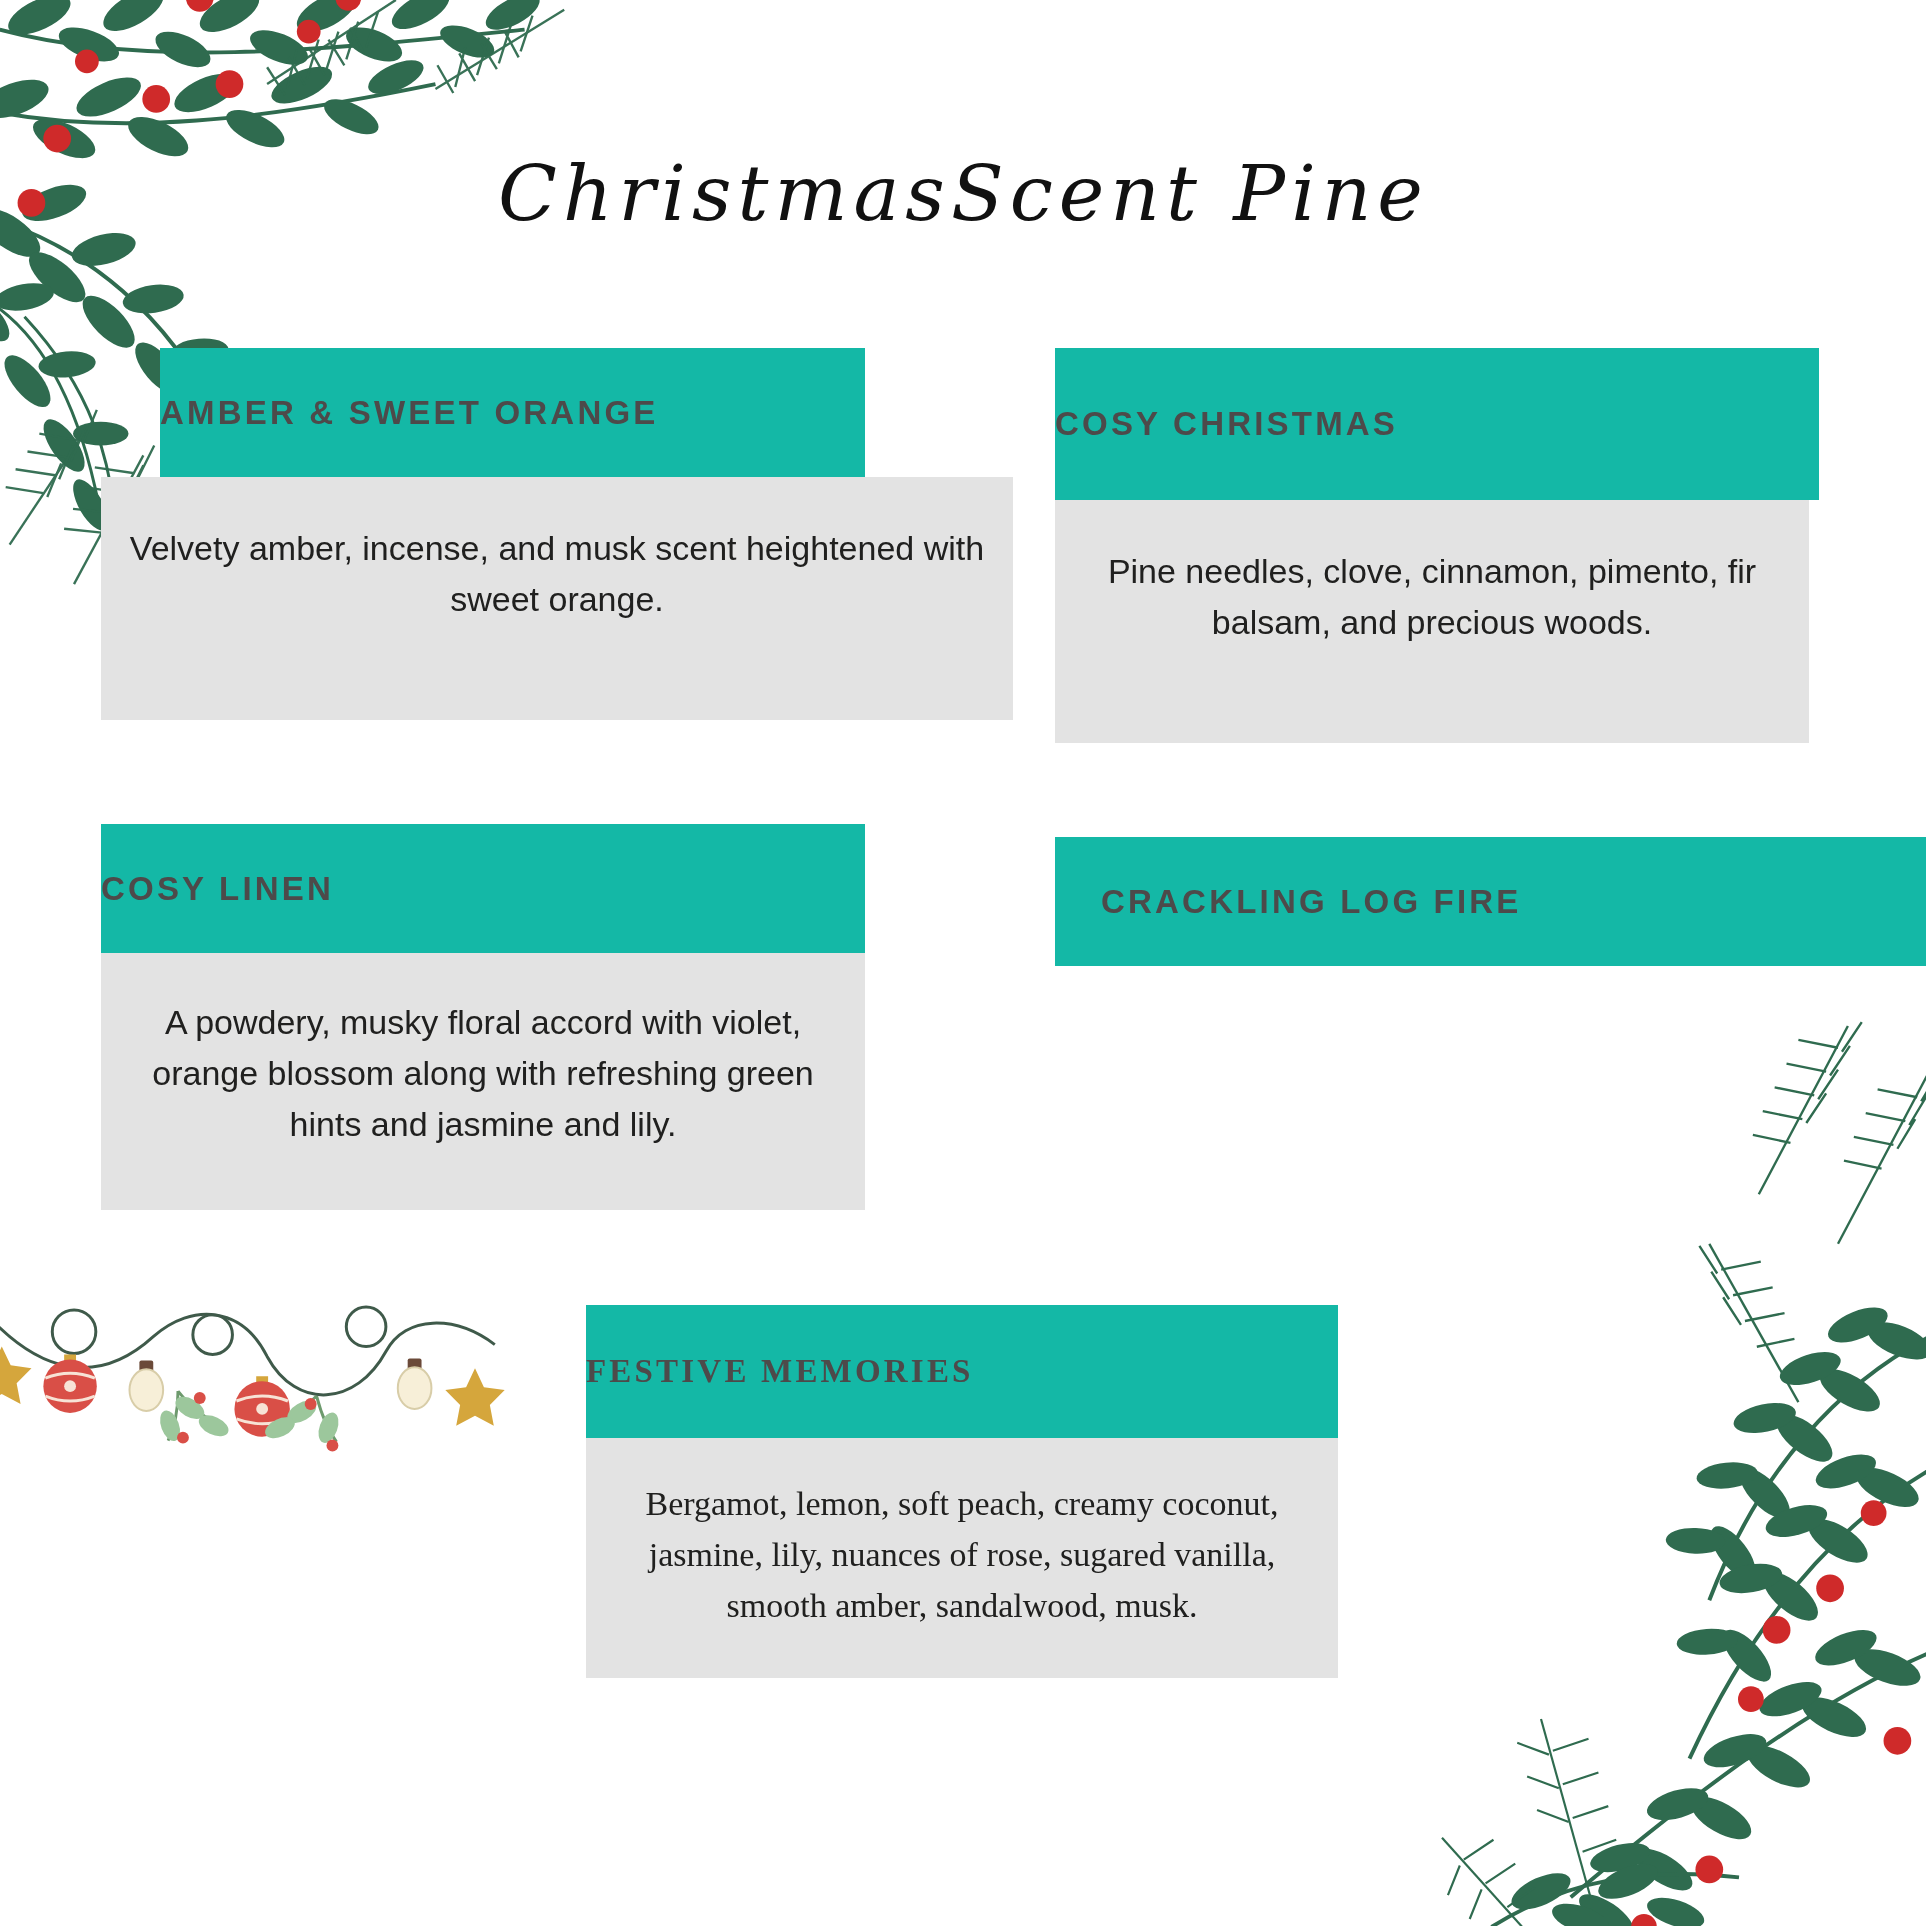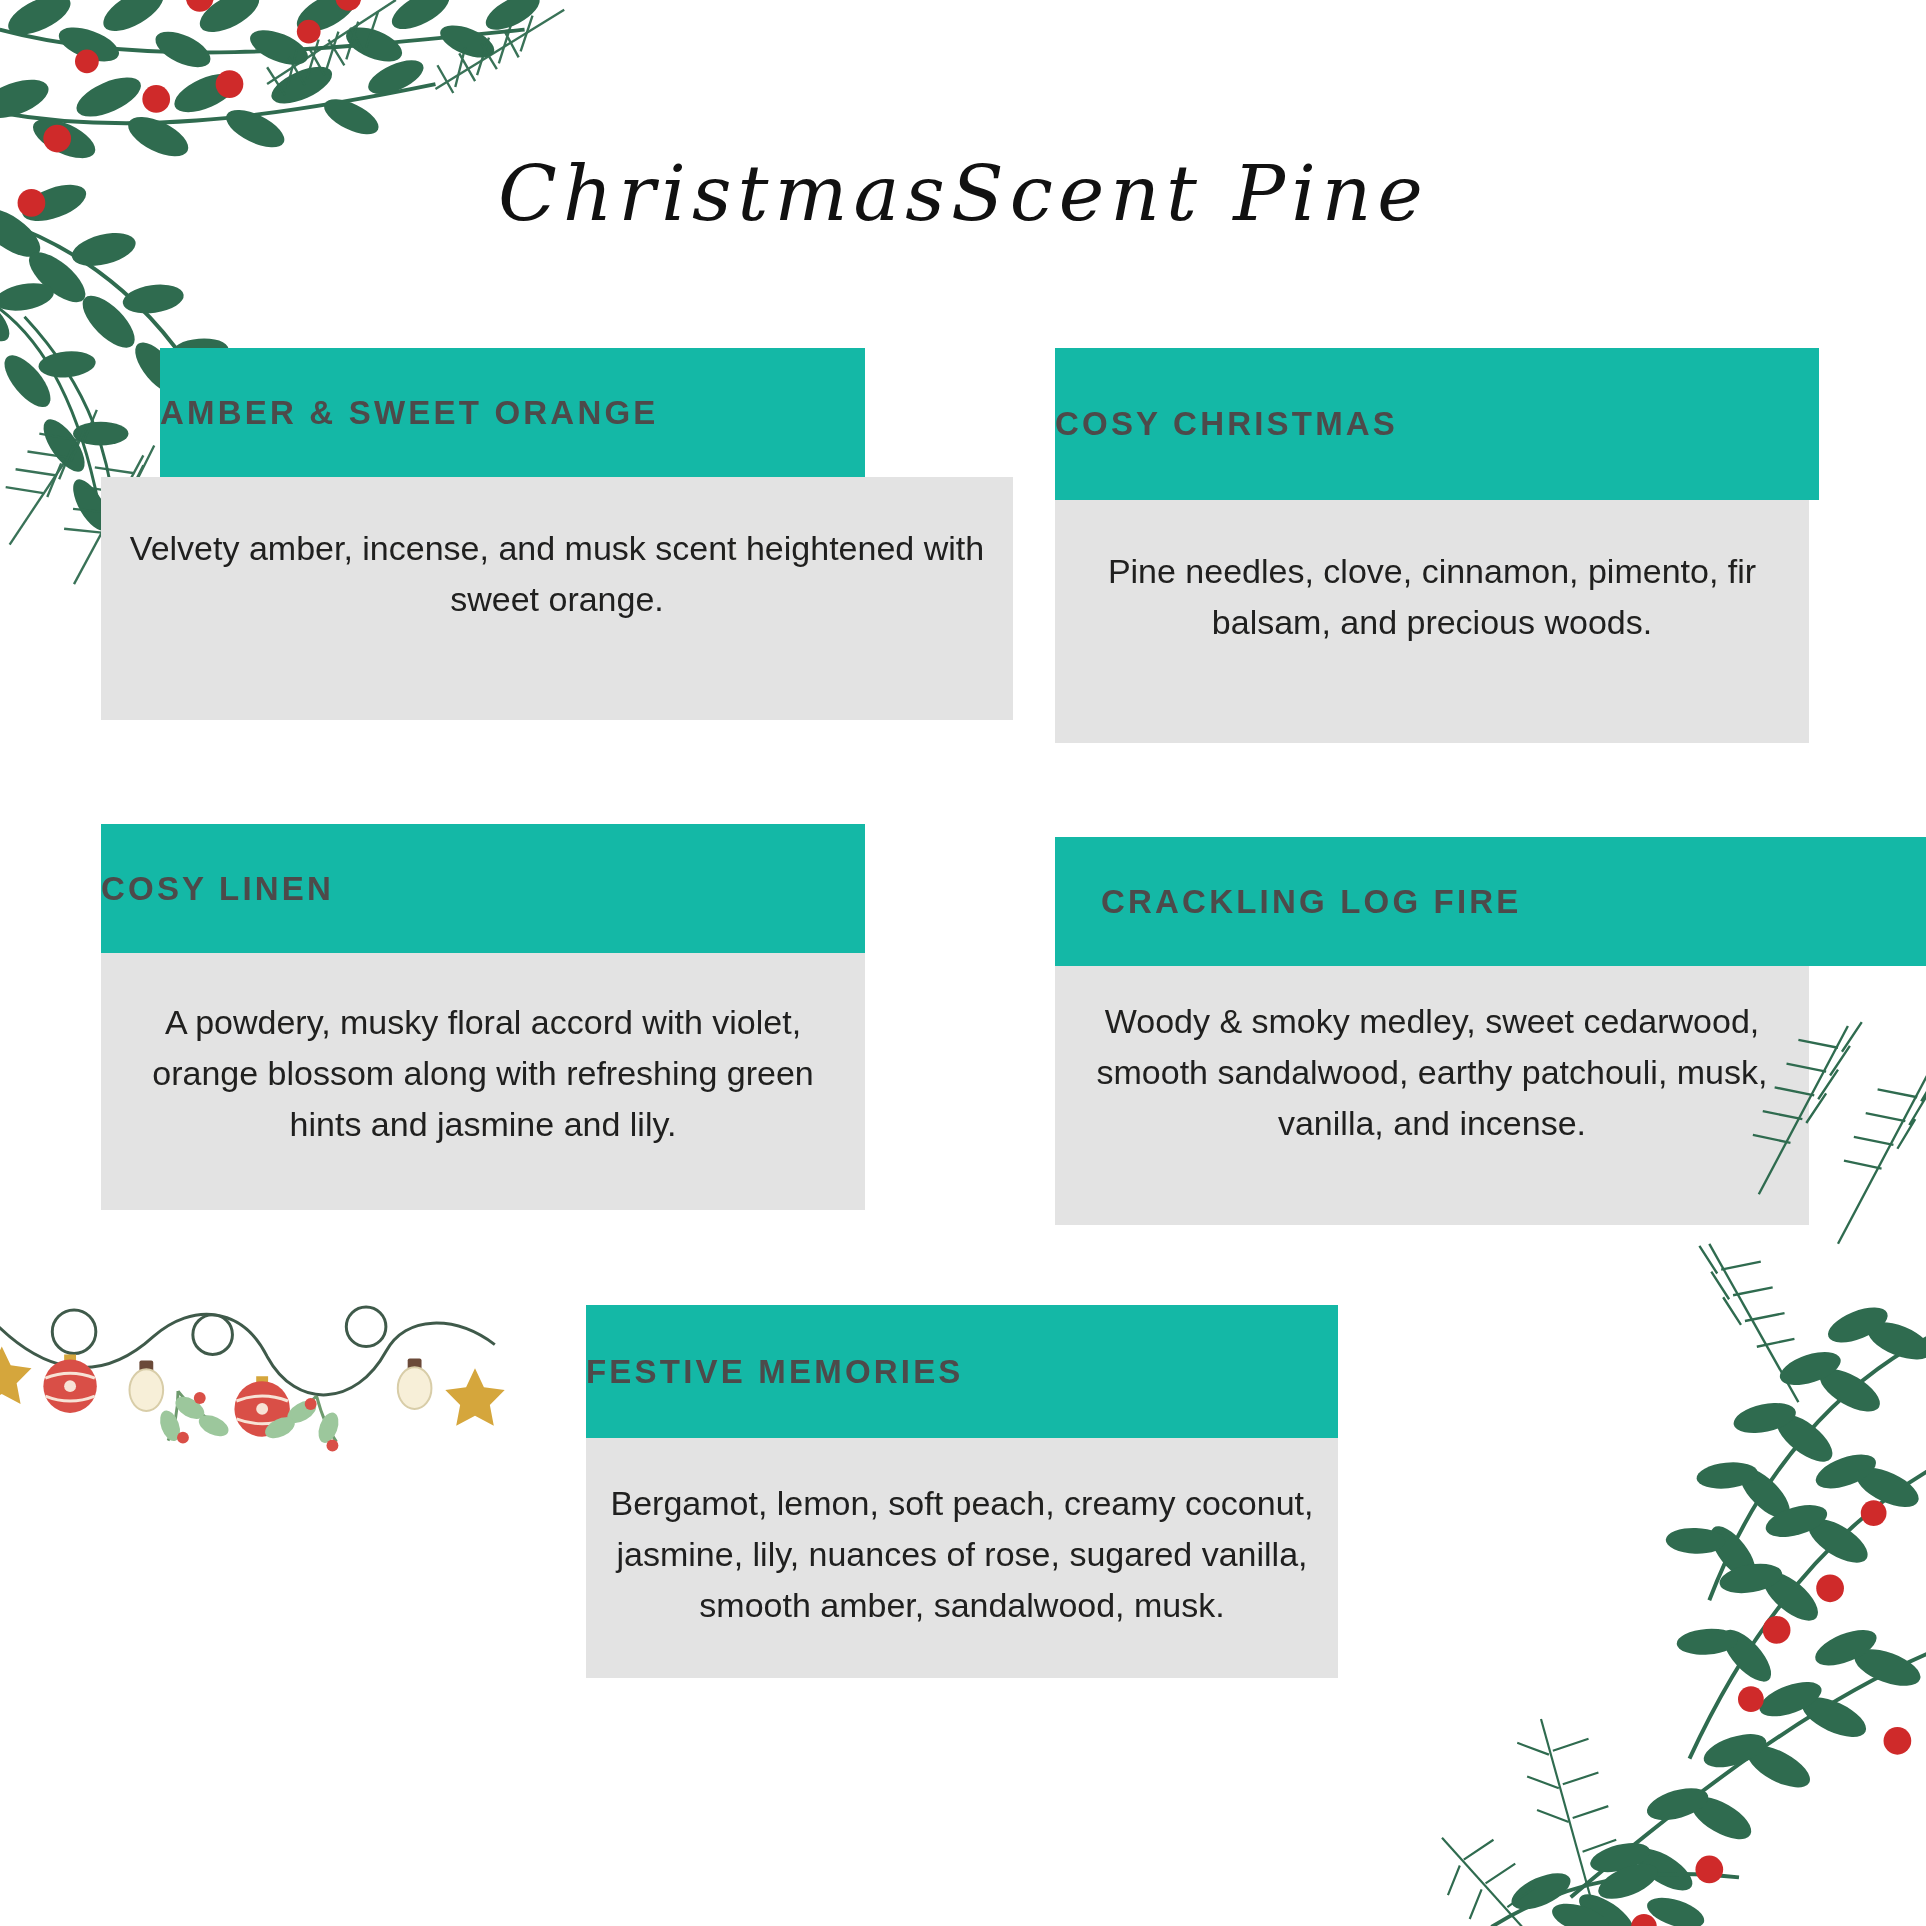--- a/index.html
+++ b/index.html
@@ -110,21 +110,21 @@
   #card-cosy-linen { left: 101px; top: 824px; width: 764px; }
   #card-cosy-linen .card-head { width: 764px; height: 129px; }
   #card-cosy-linen .card-body { width: 764px; height: 257px; padding-top: 44px; justify-content: center; }
 
   
   #card-log-fire { left: 1055px; top: 837px; width: 764px; }
   #card-log-fire .card-head { width: 896px; height: 129px; padding-left: 46px; }
   #card-log-fire .card-body { width: 754px; height: 259px; padding-top: 30px; }
 
   
-  #card-festive { left: 586px; top: 1305px; width: 752px; }
+  #card-festive { left: 586px; top: 1305px; width: 752px; font-family: Liberation Serif, serif; }
   #card-festive .card-head { width: 752px; height: 133px; }
   #card-festive .card-body { width: 752px; height: 240px; padding-top: 40px; }
 </style>
 </head>
 <body>
 
 <div class="page">
 
   <svg class="deco deco-top-left" viewBox="0 0 830 720" xmlns="http://www.w3.org/2000/svg">
     <g fill="#2f6b4f">
@@ -233,23 +233,20 @@
     </div>
     <div class="card-body">
       <div class="card-body-text">A powdery, musky floral accord with violet, orange blossom along with refreshing green hints and jasmine and lily.</div>
     </div>
   </div>
 
   <div class="card" id="card-log-fire">
     <div class="card-head">
       <div class="card-head-text">CRACKLING LOG FIRE</div>
     </div>
-    <div class="card-body">
-      <div class="card-body-text">Woody &amp; smoky medley, sweet cedarwood, smooth sandalwood, earthy patchouli, musk, vanilla, and incense.</div>
-    </div>
   </div>
 
   <div class="card" id="card-festive">
     <div class="card-head">
       <div class="card-head-text">FESTIVE MEMORIES</div>
     </div>
     <div class="card-body">
       <div class="card-body-text">Bergamot, lemon, soft peach, creamy coconut, jasmine, lily, nuances of rose, sugared vanilla, smooth amber, sandalwood, musk.</div>
     </div>
   </div>

